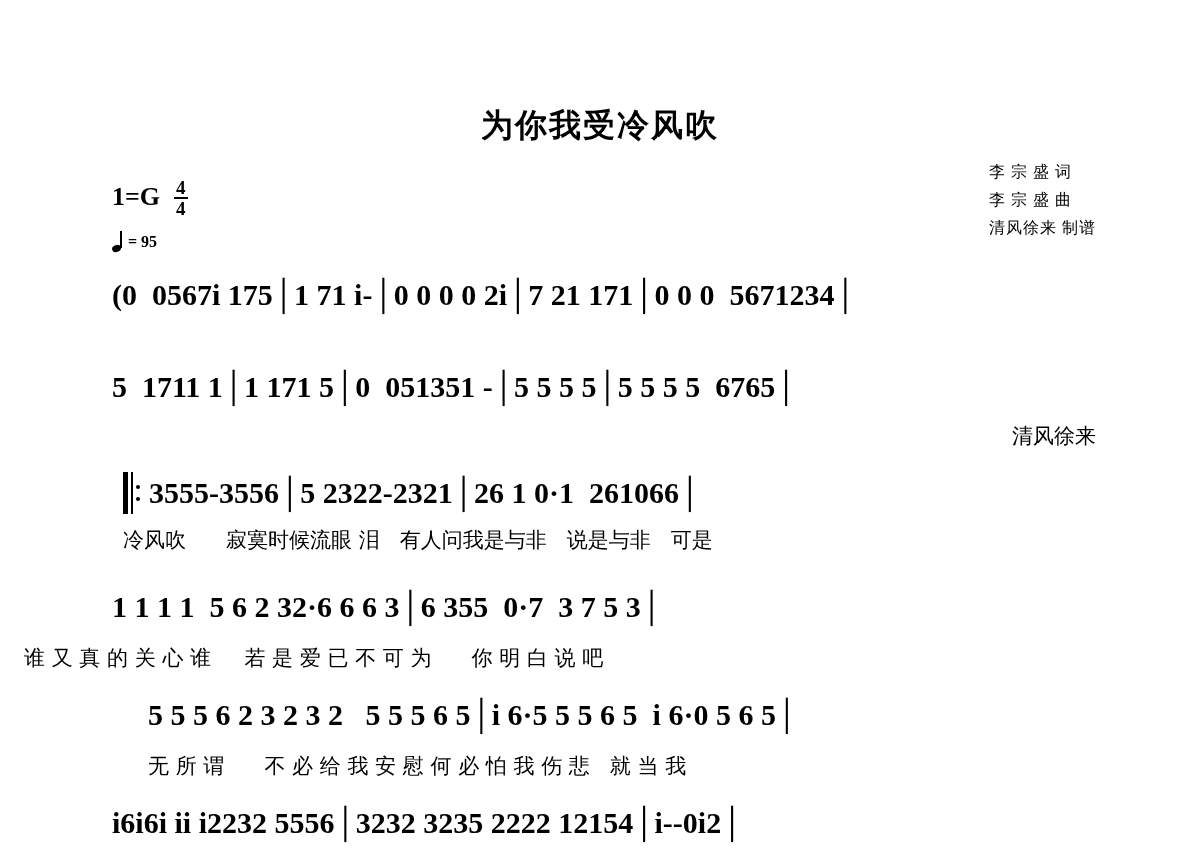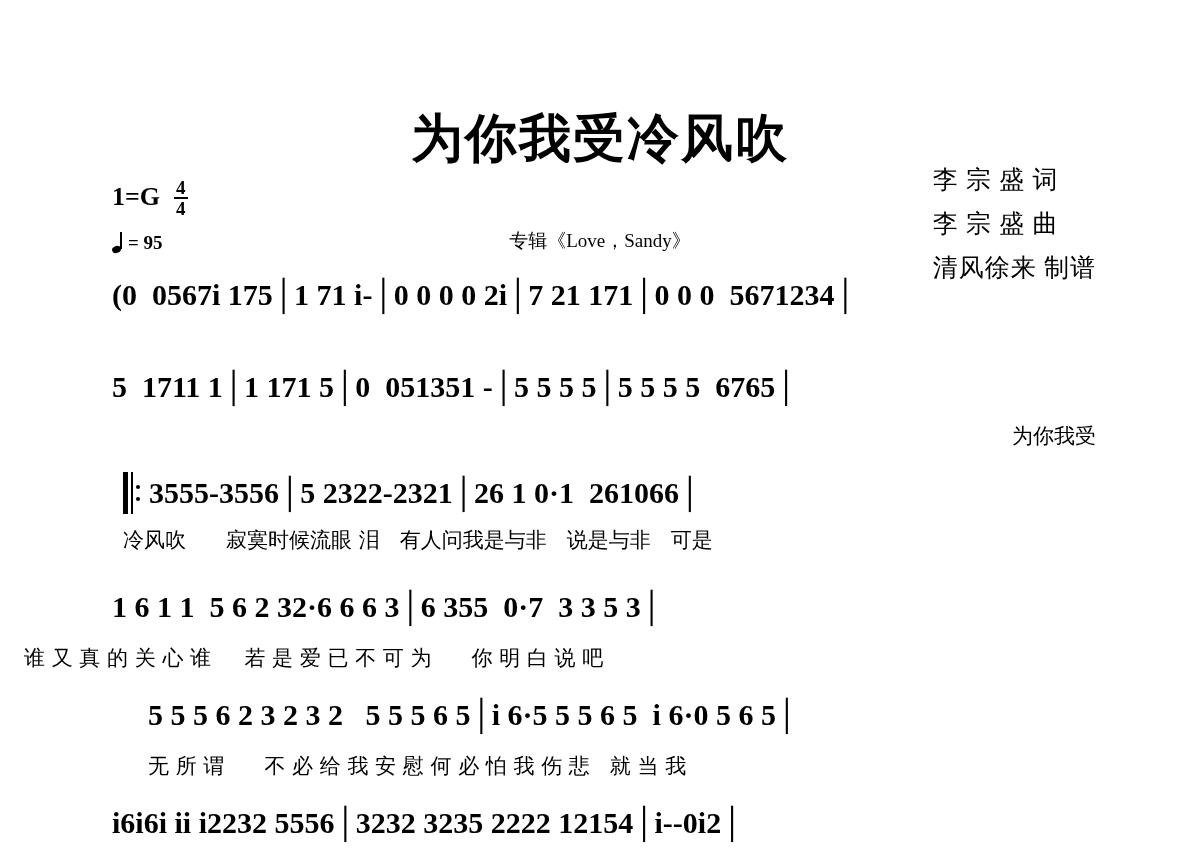--- a/index.html
+++ b/index.html
@@ -21,21 +21,21 @@
     position: relative;
     width: 1200px;
     height: 850px;
   }
   .title {
     position: absolute;
     top: 104px;
     left: 0;
     width: 1200px;
     text-align: center;
-    font-size: 52px;
+    font-size: 32px;
     font-weight: bold;
     letter-spacing: 2px;
     font-family: "DejaVu Sans", sans-serif;
   }
   .singer {
     position: absolute;
     top: 188px;
     left: 0;
     width: 1200px;
     text-align: center;
@@ -84,21 +84,21 @@
     display: block;
     border-bottom: 2px solid #000;
     padding: 0 2px;
   }
   .timesig .bot {
     display: block;
     padding: 0 2px;
   }
   .tempo {
     margin-top: 10px;
-    font-size: 19px;
+    font-size: 16px;
     font-weight: bold;
     display: flex;
     align-items: center;
   }
   .quarter-note {
     display: inline-block;
     width: 12px;
     height: 20px;
     position: relative;
     margin-right: 4px;
@@ -123,21 +123,21 @@
     height: 17px;
     background: #000;
   }
 
   
   .credits {
     position: absolute;
     right: 104px;
     top: 158px;
     text-align: left;
-    font-size: 25px;
+    font-size: 16px;
     line-height: 1.75;
     font-family: "Liberation Serif", serif;
     letter-spacing: 1px;
   }
   .credits div { white-space: pre; }
 
   
   .row {
     position: absolute;
     left: 0;
@@ -183,21 +183,20 @@
   }
   .repeat-sign .dot1 { top: 13px; }
   .repeat-sign .dot2 { top: 25px; }
 </style>
 </head>
 <body>
 
 <div class="sheet">
 
   <div class="title">为你我受冷风吹</div>
-  <div class="album">专辑《Love，Sandy》</div>
 
   <div class="keyblock">
     <div class="keyline">
       <span class="num1">1</span>
       <span>=</span>
       <span>G</span>
       <span class="timesig">
         <span class="top">4</span>
         <span class="bot">4</span>
       </span>
@@ -213,36 +212,36 @@
     <div>李 宗 盛 曲</div>
     <div>清风徐来 制谱</div>
   </div>
 
   <div class="row" style="top:280px;">
     <div class="notes">(0  0567i 175│1 71 i-│0 0 0 0 2i│7 21 171│0 0 0  5671234│</div>
   </div>
 
   <div class="row" style="top:372px;">
     <div class="notes">5  1711 1│1 171 5│0  051351 -│5 5 5 5│5 5 5 5  6765│</div>
-    <div class="lyrics right" style="margin-top:24px;">为你我受</div>
+    <div class="lyrics right" style="margin-top:24px;">清风徐来</div>
   </div>
 
   <div class="row" style="top:478px;margin-left:11px;">
     <div class="repeat-sign" style="top:-6px;">
       <span class="thick"></span>
         <span class="thin"></span>
       <span class="dot1"></span>
         <span class="dot2"></span>
     </div>
     <div class="notes" style="padding-left:138px;">3555-3556│5 2322-2321│26 1 0·1  261066│</div>
     <div class="lyrics" style="margin-top:22px;">冷风吹      寂寞时候流眼 泪   有人问我是与非   说是与非   可是</div>
   </div>
 
   <div class="row" style="top:592px;">
-    <div class="notes">1 6 1 1  5 6 2 32·6 6 6 3│6 355  0·7  3 3 5 3│</div>
+    <div class="notes">1 1 1 1  5 6 2 32·6 6 6 3│6 355  0·7  3 7 5 3│</div>
     <div class="lyrics" style="margin-top:26px;padding-left:24px;">谁 又 真 的 关 心 谁     若 是 爱 已 不 可 为      你 明 白 说 吧</div>
   </div>
 
   <div class="row" style="top:700px;padding-left:36px;">
     <div class="notes">5 5 5 6 2 3 2 3 2   5 5 5 6 5│i 6·5 5 5 6 5  i 6·0 5 6 5│</div>
     <div class="lyrics" style="margin-top:26px;">无 所 谓      不 必 给 我 安 慰 何 必 怕 我 伤 悲   就 当 我</div>
   </div>
 
   <div class="row" style="top:808px;">
     <div class="notes">i6i6i ii i2232 5556│3232 3235 2222 12154│i--0i2│</div>

